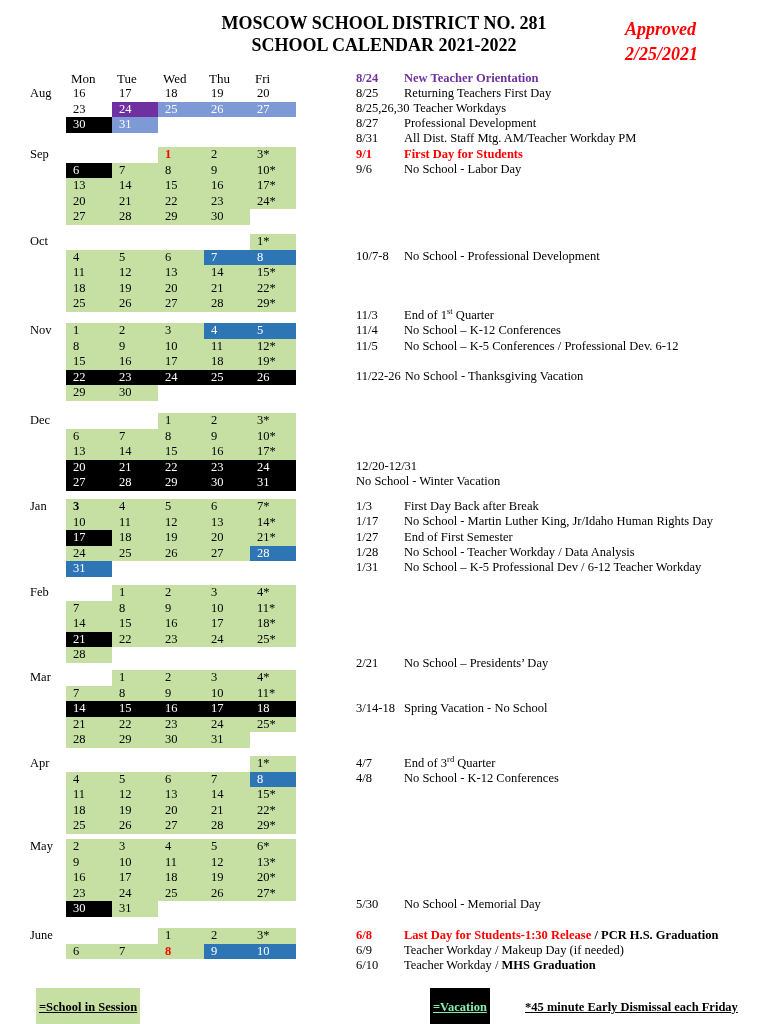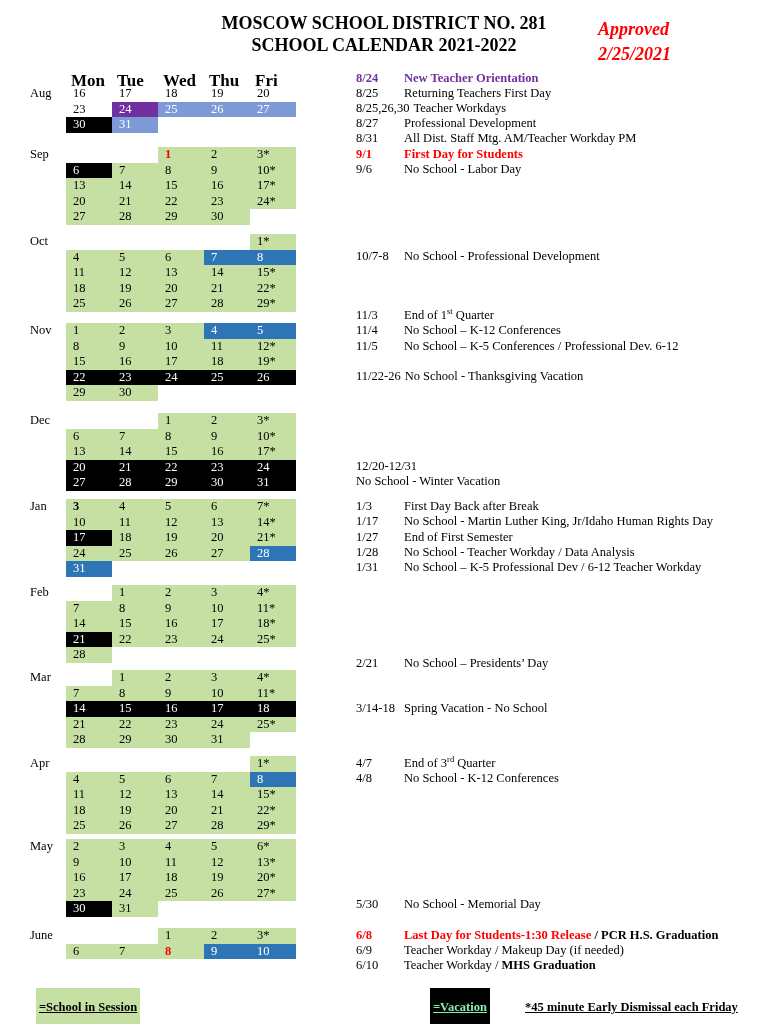--- a/index.html
+++ b/index.html
@@ -3,23 +3,23 @@
 <meta charset="utf-8">
 <style>
   * { margin:0; padding:0; box-sizing:border-box; }
   html,body { background:#fff; }
   body {
     position:relative; width:768px; height:1024px; overflow:hidden;
     font-family:"Liberation Serif", serif; color:#000;
   }
   .titles { position:absolute; top:12px; left:0; width:768px; text-align:center;
             font-weight:bold; font-size:18px; line-height:22px; }
-  .approved { position:absolute; top:17px; left:598px; color:var(--red);
+  .approved { position:absolute; top:17px; left:625px; color:var(--red);
               font-weight:bold; font-style:italic; font-size:18px; line-height:25px; }
-  .day-headers { position:absolute; top:71px; left:66px; display:flex; font-size:17px;font-weight:bold; }
+  .day-headers { position:absolute; top:71px; left:66px; display:flex; font-size:13px; }
   .day-headers span { width:46px; padding-left:5px; }
   .month { position:absolute; left:30px; display:flex; }
   .month-label { width:36px; font-size:12.5px; line-height:15.5px; }
   .week { display:flex; height:15.5px; }
   .cell { width:46px; font-size:12.5px; line-height:15.5px; padding-left:7px; white-space:nowrap; }
   .bg-green  { background:var(--green); }
   .bg-lblue  { background:var(--lblue); color:#fff; }
   .bg-blue   { background:var(--blue); color:#fff; }
   .bg-purple { background:var(--purple); color:#fff; }
   .bg-black  { background:var(--black); color:#fff; }

